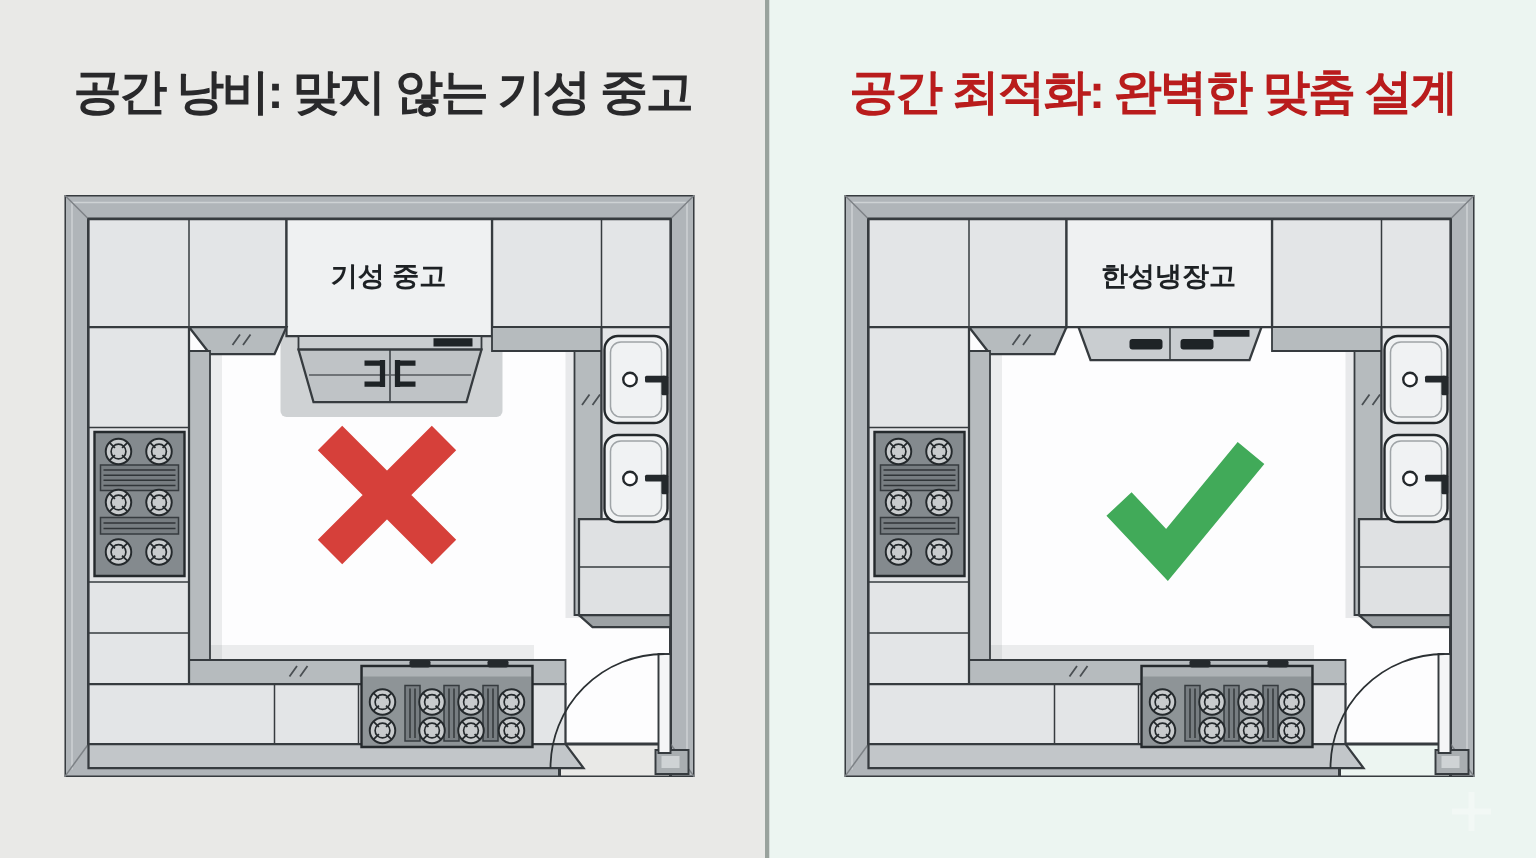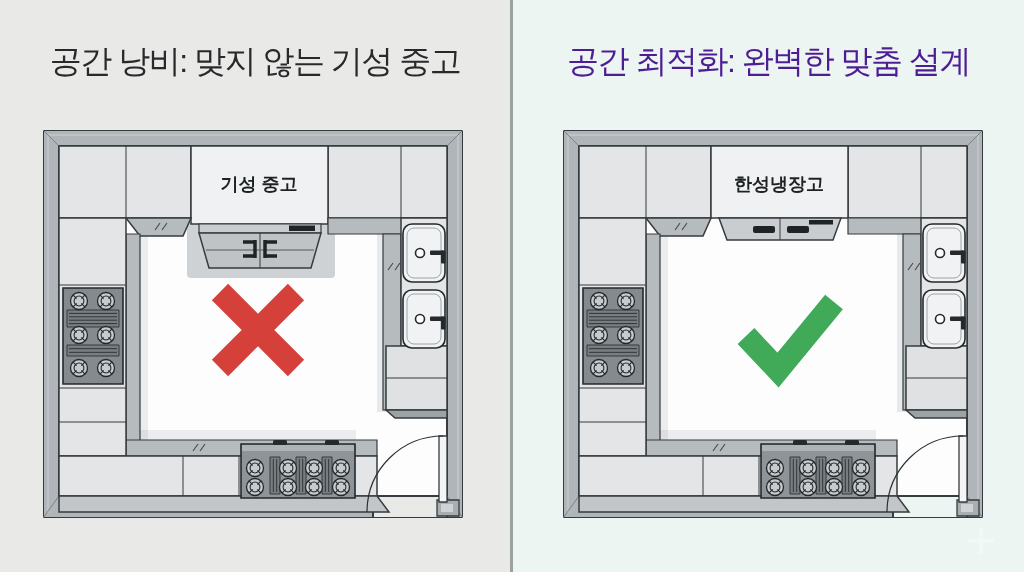--- a/index.html
+++ b/index.html
@@ -7,21 +7,21 @@
     width:1024px;height:572px;position:relative;overflow:hidden;
     font-family:"Liberation Sans","DejaVu Sans",sans-serif;
     background:#e9e9e7;
   }
   .panel{position:absolute;top:0;height:572px;}
   .panel-left{left:0;width:510px;}
   .panel-right{left:513px;width:511px;}
   .divider{position:absolute;left:510px;top:0;width:3px;height:572px;}
   .title{
     position:absolute;top:40px;left:0;right:0;margin:0;
-    text-align:center;font-size:32px;font-weight:400;letter-spacing:-1.5px;
+    text-align:center;font-size:32px;font-weight:700;letter-spacing:-1.5px;
     white-space:nowrap;
   }
   svg.plan{position:absolute;top:130px;width:420px;height:388px;display:block;}
   .panel-left  svg.plan{left:43px;}
   .panel-right svg.plan{left:50px;}
   .wm{
     position:absolute;left:455px;top:528px;width:26px;height:26px;opacity:.35;pointer-events:none;
   }
   .wm:before,.wm:after{content:"";position:absolute;background:#ffffff;}
   .wm:before{left:11px;top:0;width:4px;height:26px;}
@@ -233,21 +233,21 @@
       </g>
       <g>
         <path d="M177,162 L253,238 M253,162 L177,238" stroke="#d6403a" stroke-width="23" stroke-linecap="butt" fill="none"></path>
       </g>
     </svg>
 </section>
 
 <div class="divider" style="background: rgb(153, 162, 157);"></div>
 
 <section class="panel panel-right" style="background: rgb(236, 245, 241);">
-  <h1 class="title" style="color: #4c1d95;">공간 최적화: 완벽한 맞춤 설계</h1>
+  <h1 class="title" style="color: #b91c1c;">공간 최적화: 완벽한 맞춤 설계</h1>
   <svg class="plan" id="plan-after" viewBox="0 0 420 388">
       <g>
         <rect x="16" y="16" width="388" height="350" fill="#fdfdfe" stroke="none" stroke-width="0" vector-effect="non-scaling-stroke"></rect>
       </g>
       <g>
         <path d="M0,0 H420 V388 H0 Z  M16,16 H404 V366 H16 Z  M330,366 H404 V388 H330 Z" fill="#b0b5b9" stroke="#363b3f" stroke-width="2" fill-rule="evenodd"></path>
         <path d="M5,5 H415 V383 M5,5 V383" fill="none" stroke="#d6d9db" stroke-width="1" opacity="0.8"></path>
         <line x1="0" y1="0" x2="16" y2="16" stroke="#7d8286" stroke-width="1"></line>
         <line x1="420" y1="0" x2="404" y2="16" stroke="#7d8286" stroke-width="1"></line>
         <line x1="0" y1="388" x2="16" y2="366" stroke="#7d8286" stroke-width="1"></line>

